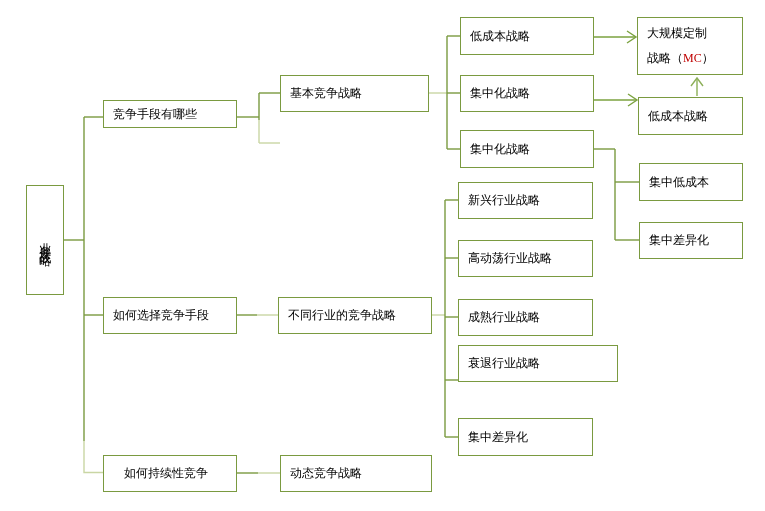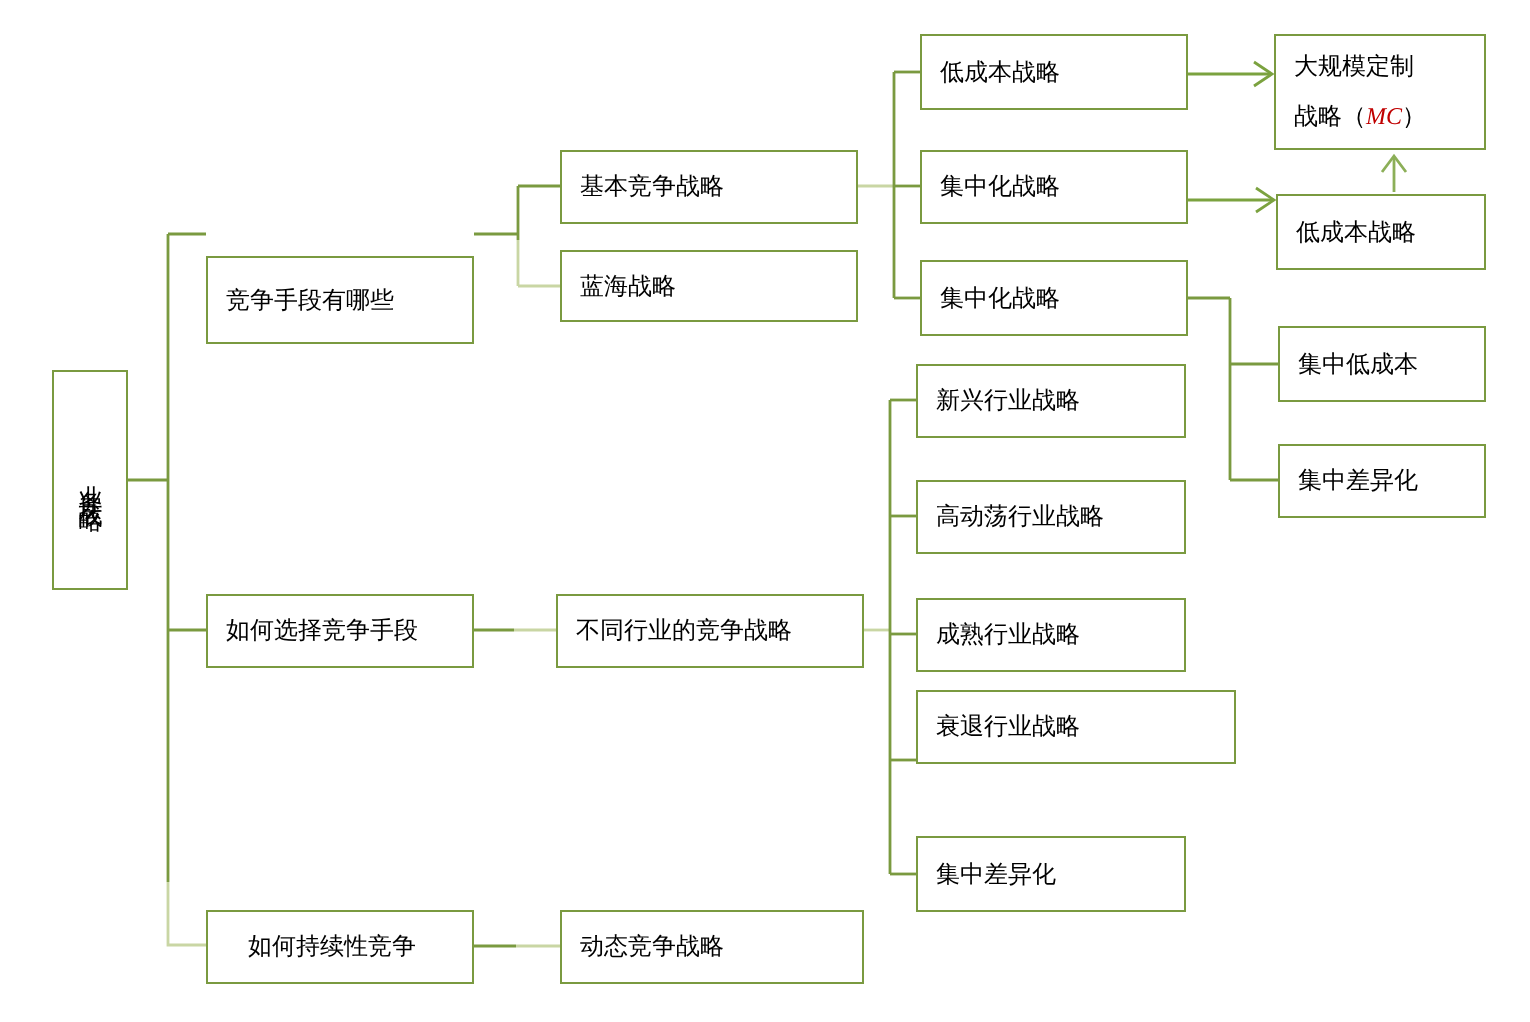--- a/index.html
+++ b/index.html
@@ -43,21 +43,21 @@
     text-orientation:upright;
     justify-content:center;
     padding:0;
     letter-spacing:3px;
   }
   .node-multiline{
     white-space:normal;
     line-height:25px;
     align-items:center;
   }
-  .mc-red{color:var(--mc-red);font-style:italic;}
+  .mc-red{color:var(--mc-red);}
 </style>
 </head>
 <body>
 
 <div class="canvas">
 
   <svg class="wires" viewBox="0 0 765 511" xmlns="http://www.w3.org/2000/svg">
 
     <g>
       <path class="ln" d="M64,240 H84"></path>
@@ -118,26 +118,25 @@
     </g>
 
     <g>
       <path class="ln-arrow-light" d="M697,96 V79"></path>
       <polyline class="ln-arrow-light" points="691,86 697,78 703,86"></polyline>
     </g>
   </svg>
 
   <div class="node node-vertical" style="left:26px;top:185px;width:38px;height:110px;">业务层战略</div>
 
-  <div class="node" style="left:103px;top:100px;width:134px;height:44px;margin-top:28px;">竞争手段有哪些</div>
+  <div class="node" style="left:103px;top:100px;width:134px;height:28px;">竞争手段有哪些</div>
   <div class="node" style="left:103px;top:297px;width:134px;height:37px;">如何选择竞争手段</div>
   <div class="node" style="left:103px;top:455px;width:134px;height:37px;padding-left:20px;">如何持续性竞争</div>
 
   <div class="node" style="left:280px;top:75px;width:149px;height:37px;">基本竞争战略</div>
-  <div class="node" style="left:280px;top:125px;width:149px;height:36px;">蓝海战略</div>
   <div class="node" style="left:278px;top:297px;width:154px;height:37px;">不同行业的竞争战略</div>
   <div class="node" style="left:280px;top:455px;width:152px;height:37px;">动态竞争战略</div>
 
   <div class="node" style="left:460px;top:17px;width:134px;height:38px;">低成本战略</div>
   <div class="node" style="left:460px;top:75px;width:134px;height:37px;">集中化战略</div>
   <div class="node" style="left:460px;top:130px;width:134px;height:38px;">集中化战略</div>
 
   <div class="node" style="left:458px;top:240px;width:135px;height:37px;">高动荡行业战略</div>
   <div class="node" style="left:458px;top:182px;width:135px;height:37px;">新兴行业战略</div>
   <div class="node" style="left:458px;top:299px;width:135px;height:37px;">成熟行业战略</div>

